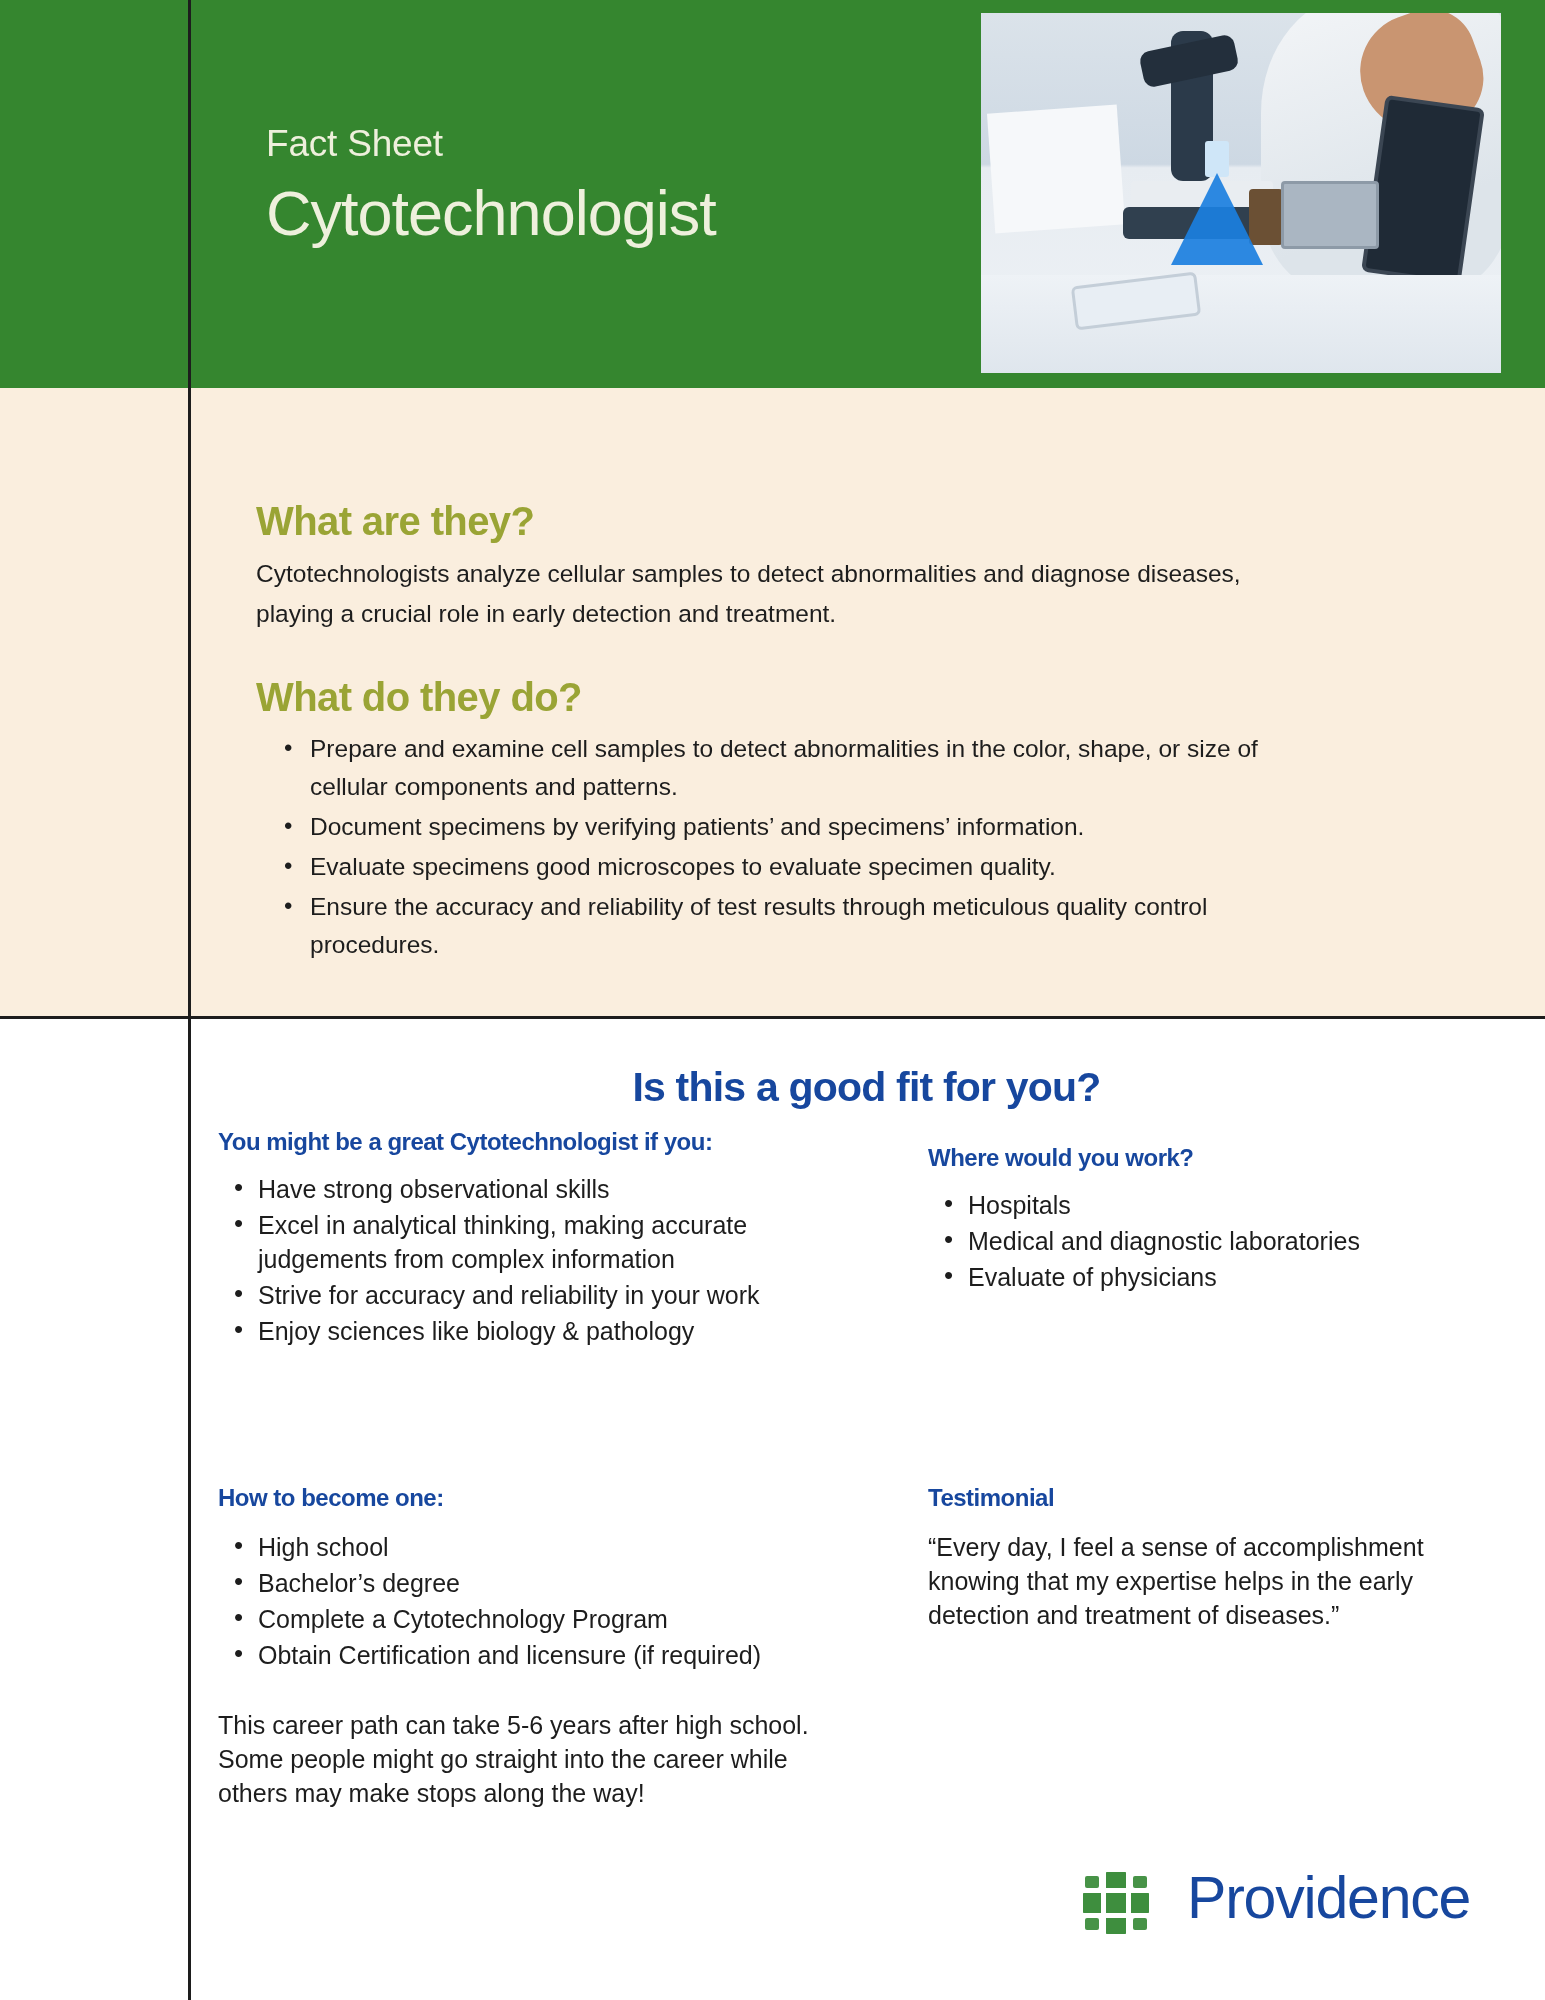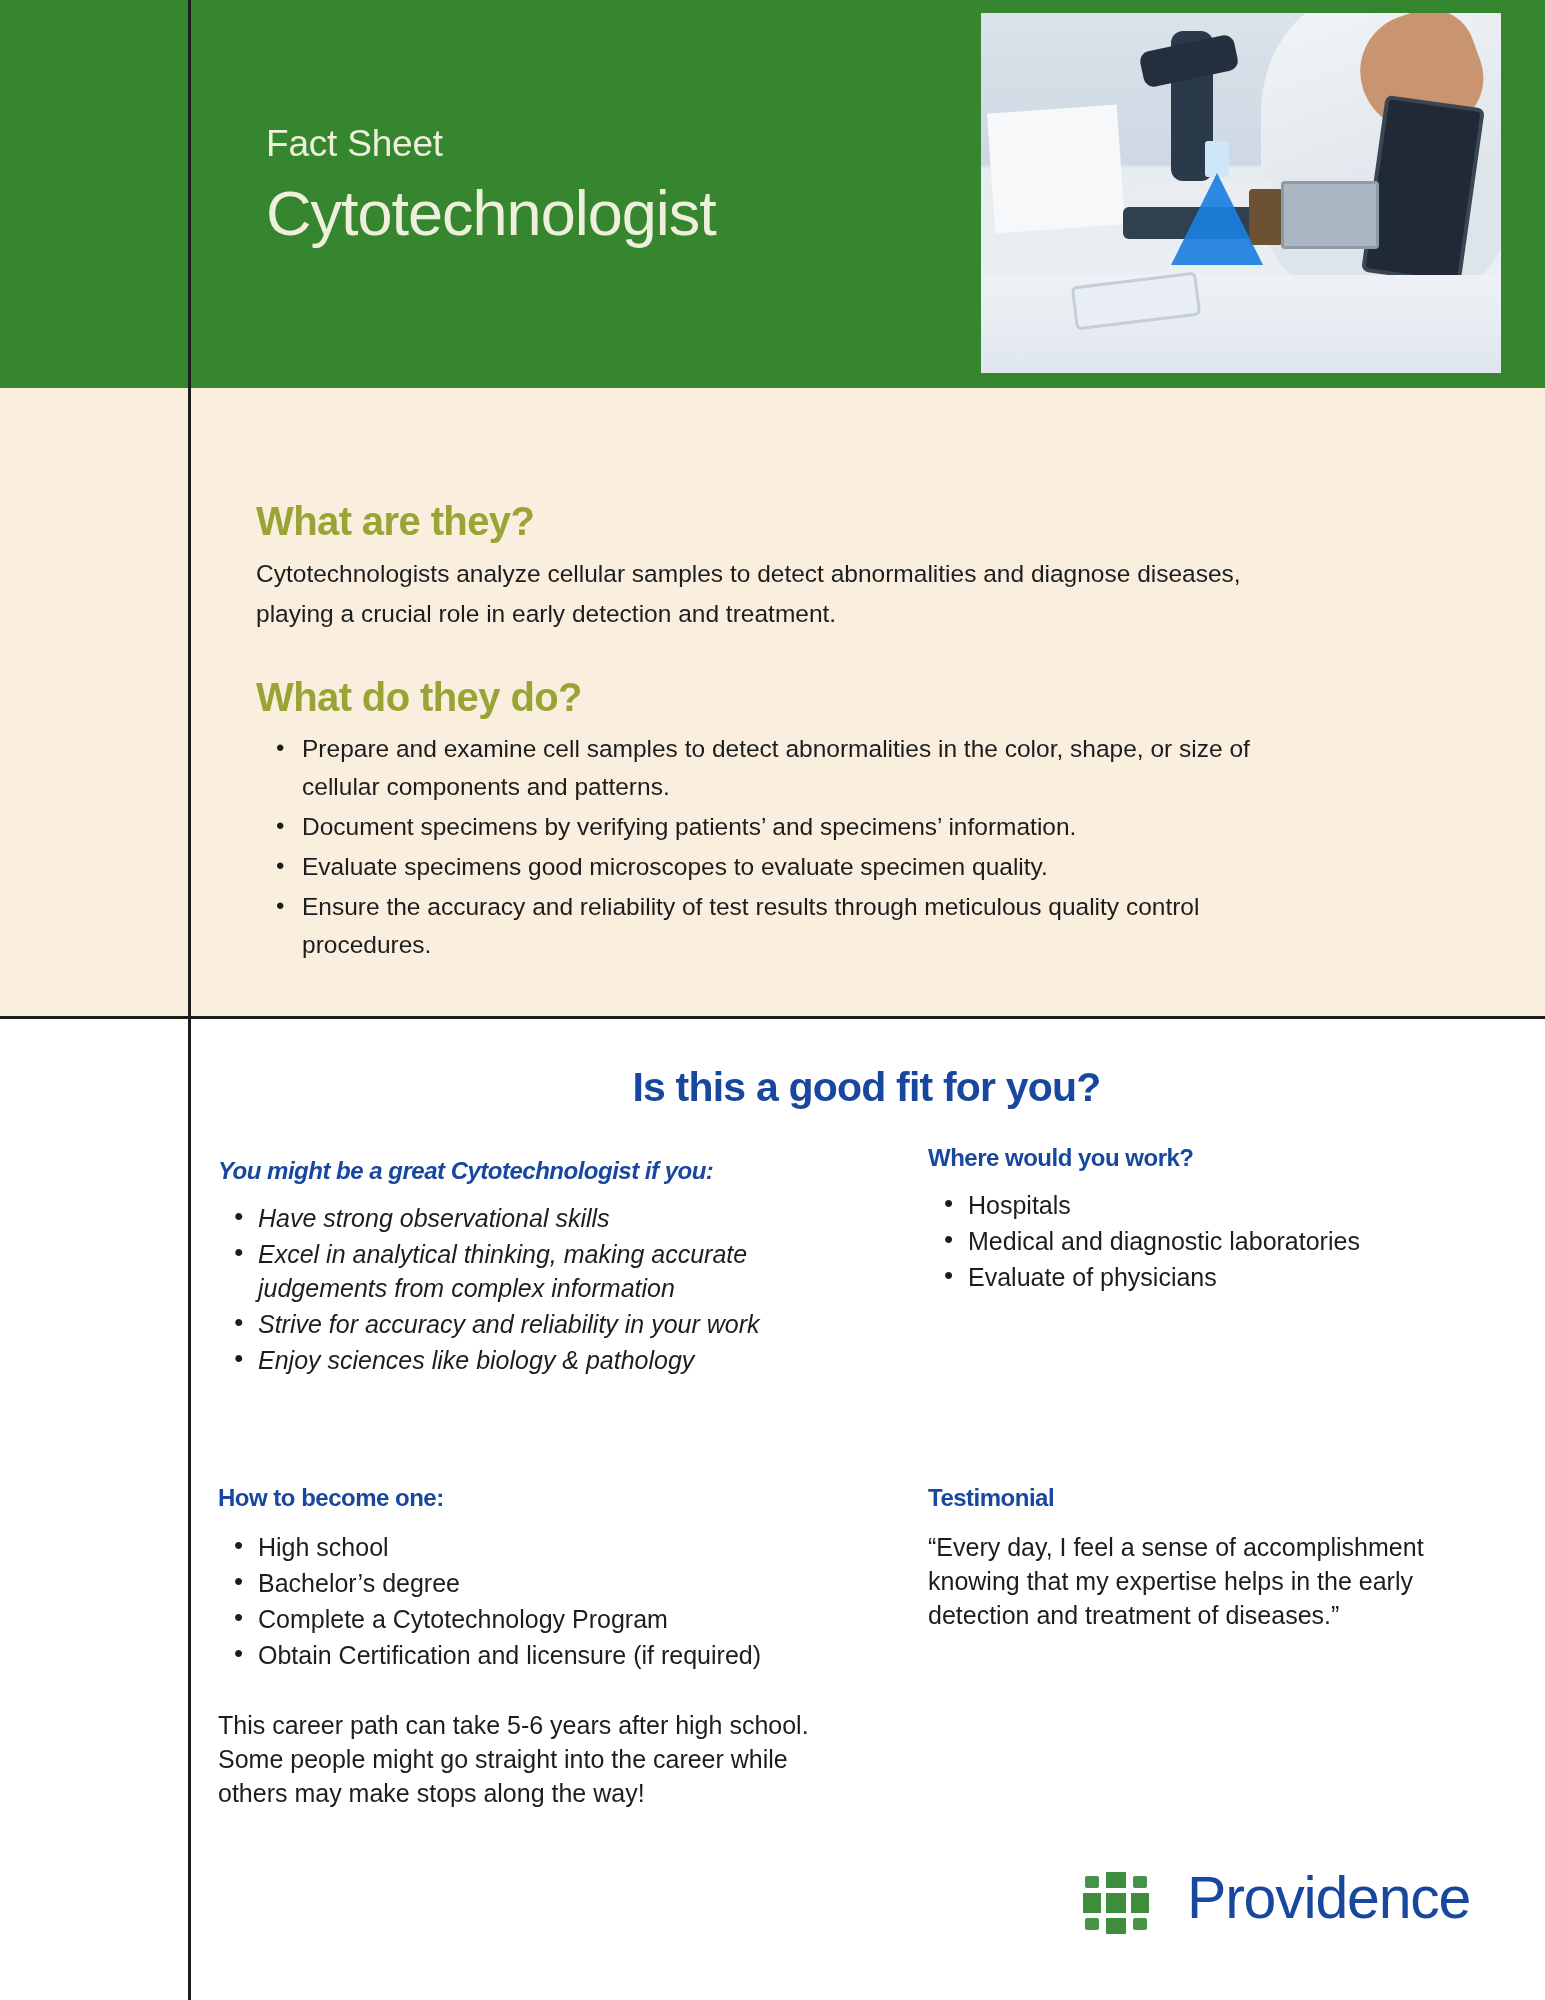--- a/index.html
+++ b/index.html
@@ -204,21 +204,21 @@
     line-height: 46px;
   }
   .body-text {
     color: #1d1d1d;
     font-size: 24.5px;
     line-height: 40px;
     margin: 0;
   }
   .spacer-28 { height: 40px; }
   ul.dots {
-    margin: 0;
+    margin: 8px;
     padding-left: 46px;
     list-style: none;
   }
   ul.dots > li {
     position: relative;
     color: #1d1d1d;
     font-size: 24.5px;
     line-height: 38px;
     margin: 0 0 2px 0;
   }
@@ -260,23 +260,22 @@
     width: 1357px;
     text-align: center;
     color: #17479e;
     font-size: 41px;
     font-weight: 700;
     letter-spacing: -0.8px;
   }
   .col-left {
     position: absolute;
     left: 218px;
-    top: 141px;
+    top: 112px;
     width: 620px;
-    font-style: italic;
   }
   .col-right {
     position: absolute;
     left: 928px;
     top: 128px;
     width: 600px;
   }
   .sub-head {
     color: #17479e;
     font-size: 24px;

